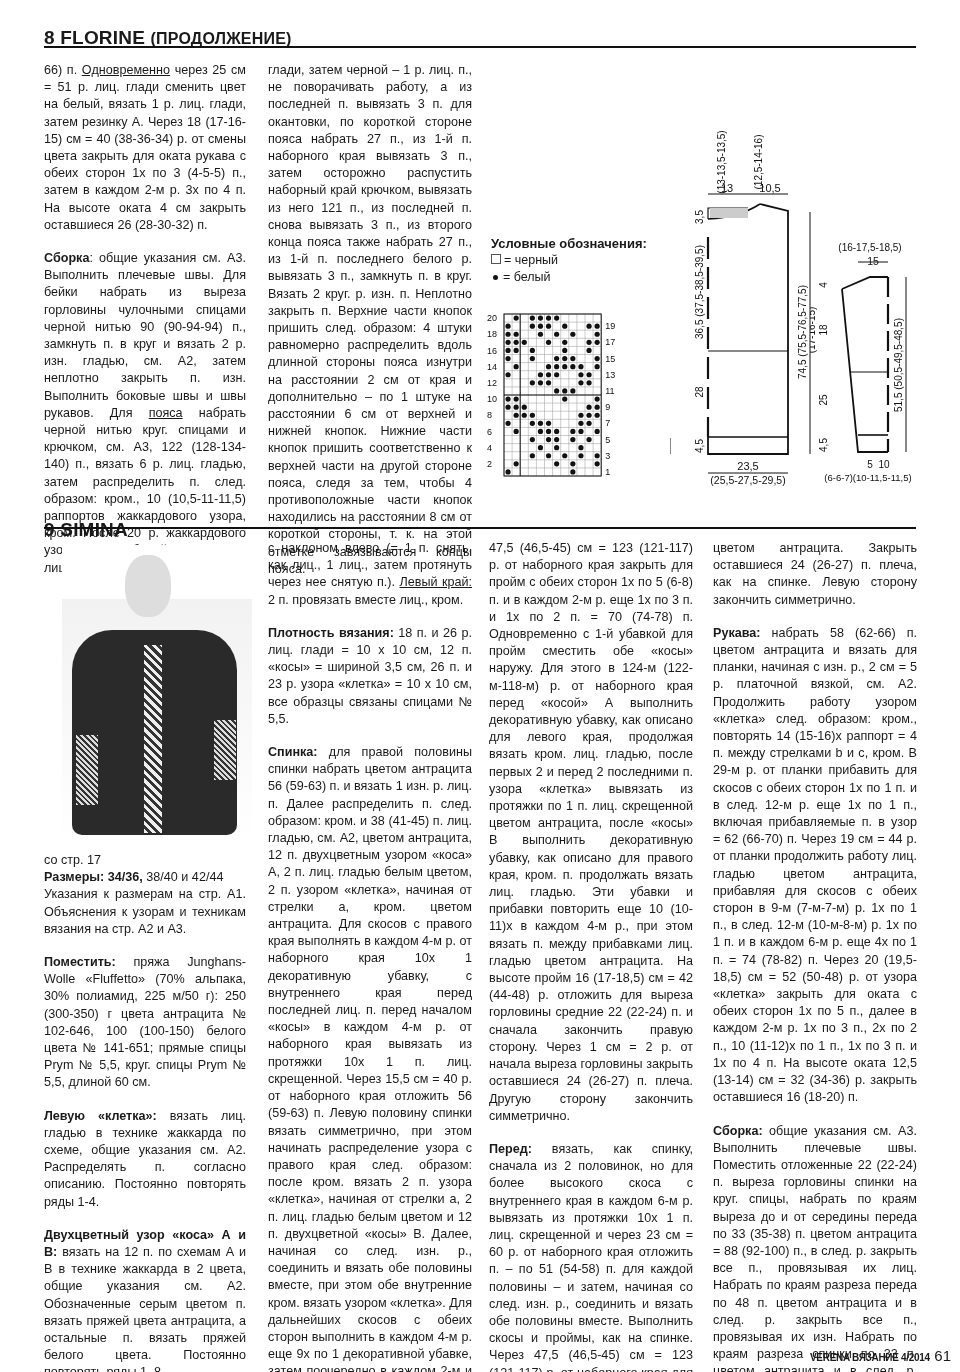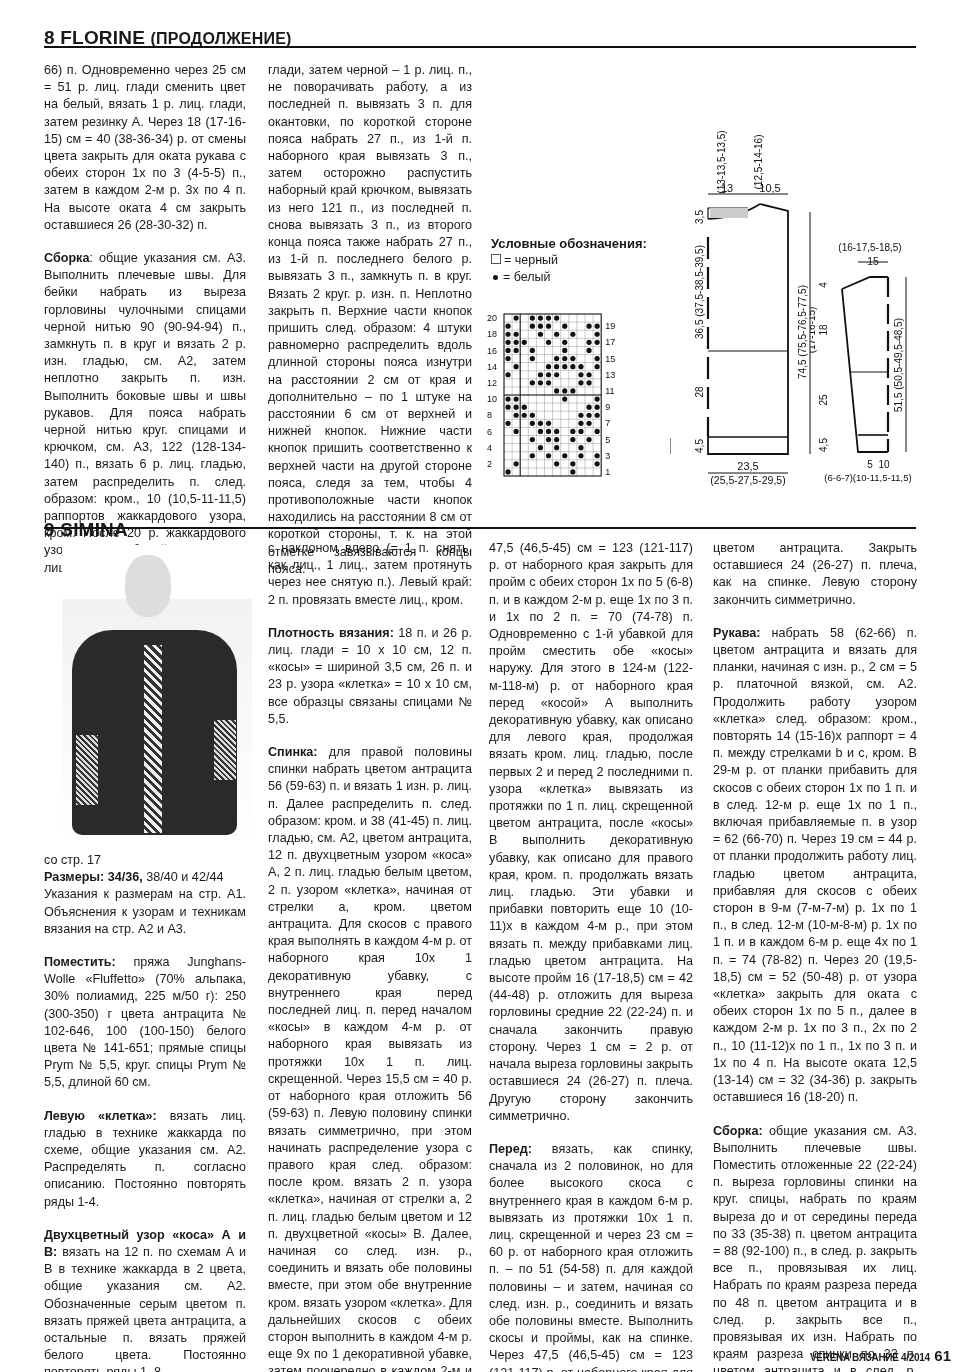--- a/index.html
+++ b/index.html
@@ -4,26 +4,26 @@
 <style>
   html,body{margin:0;padding:0;background:#fff;}
   body{width:960px;height:1372px;position:relative;overflow:hidden;font-family:"Liberation Sans",sans-serif;color:#1a1a1a;}
   .abs{position:absolute;}
   .hdr{font-weight:bold;font-size:19px;letter-spacing:0.2px;}
   .hdr small{font-size:16px;font-weight:bold;}
   .rule{position:absolute;height:2px;background:#111;}
   .col{position:absolute;font-size:12.6px;line-height:17.2px;text-align:justify;}
   .col p{margin:0 0 16px 0;}
   .col b{font-weight:bold;}
-  .u{}
+  .u{text-decoration:underline;}
   .legend{font-size:12.5px;line-height:17px;}
   .legend .t{font-weight:bold;font-size:13px;}
   svg text{font-family:"Liberation Sans",sans-serif;}
   .footer{font-size:10px;font-weight:bold;letter-spacing:-0.3px;}
-  .pagenum{font-size:15px;font-weight:bold;margin-top:48px;}
+  .pagenum{font-size:15px;font-weight:normal;margin-top:48px;}
 </style>
 </head>
 <body>
 
 <div class="abs hdr" style="left:44px;top:27px;">
   <span>8</span>
   <span>FLORINE</span>
   <small>(ПРОДОЛЖЕНИЕ)</small>
 </div>
 <div class="rule" style="left:44px;top:46px;width:872px;"></div>

